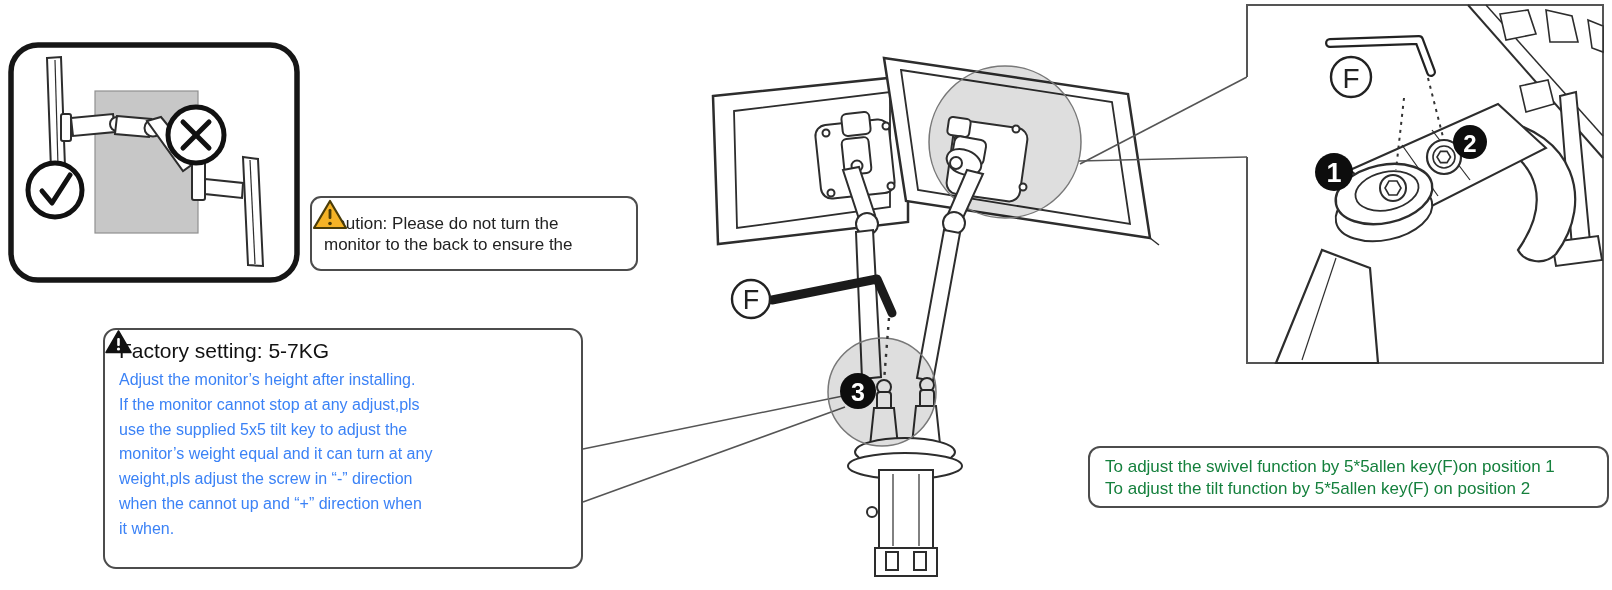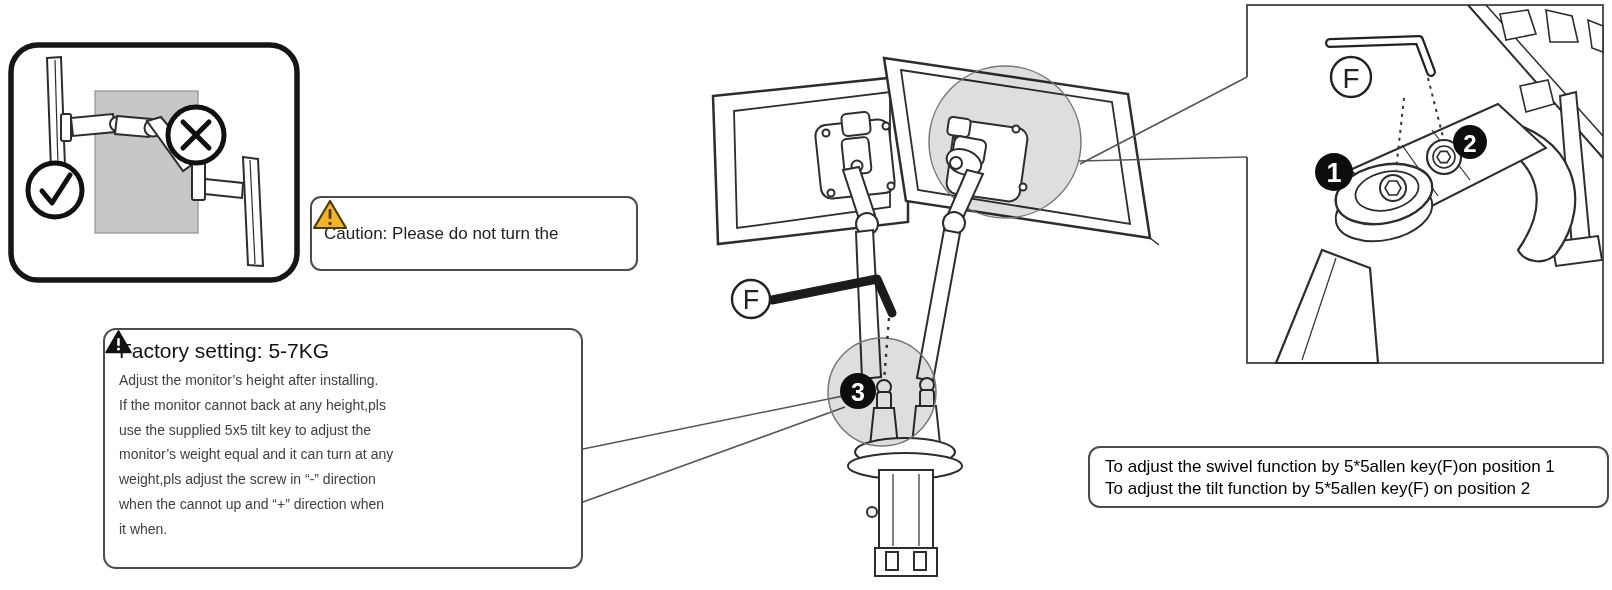--- a/index.html
+++ b/index.html
@@ -16,25 +16,25 @@
     left:310px;top:196px;width:328px;height:75px;border-radius:11px;
     display:flex;align-items:center;gap:10px;padding:4px 6px 4px 12px;
     font-size:17px;line-height:21px;color:#222;
   }
   .caution-lines div{white-space:nowrap;}
   .factory-box{
     left:103px;top:328px;width:480px;height:241px;border-radius:13px;
     padding:9px 8px 6px 14px;
   }
   .factory-title{display:flex;align-items:center;gap:13px;font-size:21px;color:#111;margin-bottom:5px;}
-  .factory-body{font-size:14px;line-height:24.8px;color:#404040;}
+  .factory-body{font-size:16px;line-height:24.8px;color:#3b82f6;}
   .factory-body div{white-space:nowrap;}
   .adjust-box{
     left:1088px;top:446px;width:521px;height:62px;border-radius:12px;
-    padding:8px 0 0 15px;font-size:17px;line-height:21.5px;color:#000000;
+    padding:8px 0 0 15px;font-size:17px;line-height:21.5px;color:#15803d;
   }
   .adjust-box div{white-space:nowrap;}
   .warn-icon{flex:0 0 auto;}
 </style>
 </head>
 <body>
 
 <div class="stage">
 
   <svg width="1612" height="590" viewBox="0 0 1612 590">
@@ -224,35 +224,36 @@
   </svg>
 
   <div class="note-box caution-box">
     <svg class="warn-icon" width="36" height="33" viewBox="0 0 36 33">
       <polygon points="18,3 34,30 2,30" fill="#f5b326" stroke="#4a3c08" stroke-width="2.2" stroke-linejoin="round"></polygon>
       <rect x="16.6" y="11" width="2.8" height="10" rx="1.2" fill="#4a3c08"></rect>
       <circle cx="18" cy="25.5" r="1.8" fill="#4a3c08"></circle>
     </svg>
     <div class="caution-lines">
       <div>Caution: Please do not turn the</div>
+      <div>monitor to the back to ensure the</div>
     </div>
   </div>
 
   <div class="note-box factory-box">
     <div class="factory-title">
       <svg class="warn-icon" width="27" height="24" viewBox="0 0 27 24">
         <polygon points="13.5,1 26,22.5 1,22.5" fill="#111" stroke="#111" stroke-width="1.5" stroke-linejoin="round"></polygon>
         <rect x="12.2" y="8" width="2.6" height="8" rx="1.1" fill="#fff"></rect>
         <circle cx="13.5" cy="19" r="1.6" fill="#fff"></circle>
       </svg>
       <span>Factory setting: 5-7KG</span>
     </div>
     <div class="factory-body">
       <div>Adjust the monitor’s height after installing.</div>
-      <div>If the monitor cannot back at any height,pls</div>
+      <div>If the monitor cannot stop at any adjust,pls</div>
       <div>use the supplied 5x5 tilt key to adjust the</div>
       <div>monitor’s weight equal and it can turn at any</div>
       <div>weight,pls adjust the screw in “-” direction</div>
       <div>when the cannot up and “+” direction when</div>
       <div>it when.</div>
     </div>
   </div>
 
   <div class="note-box adjust-box">
     <div>To adjust the swivel function by 5*5allen key(F)on position 1</div>

